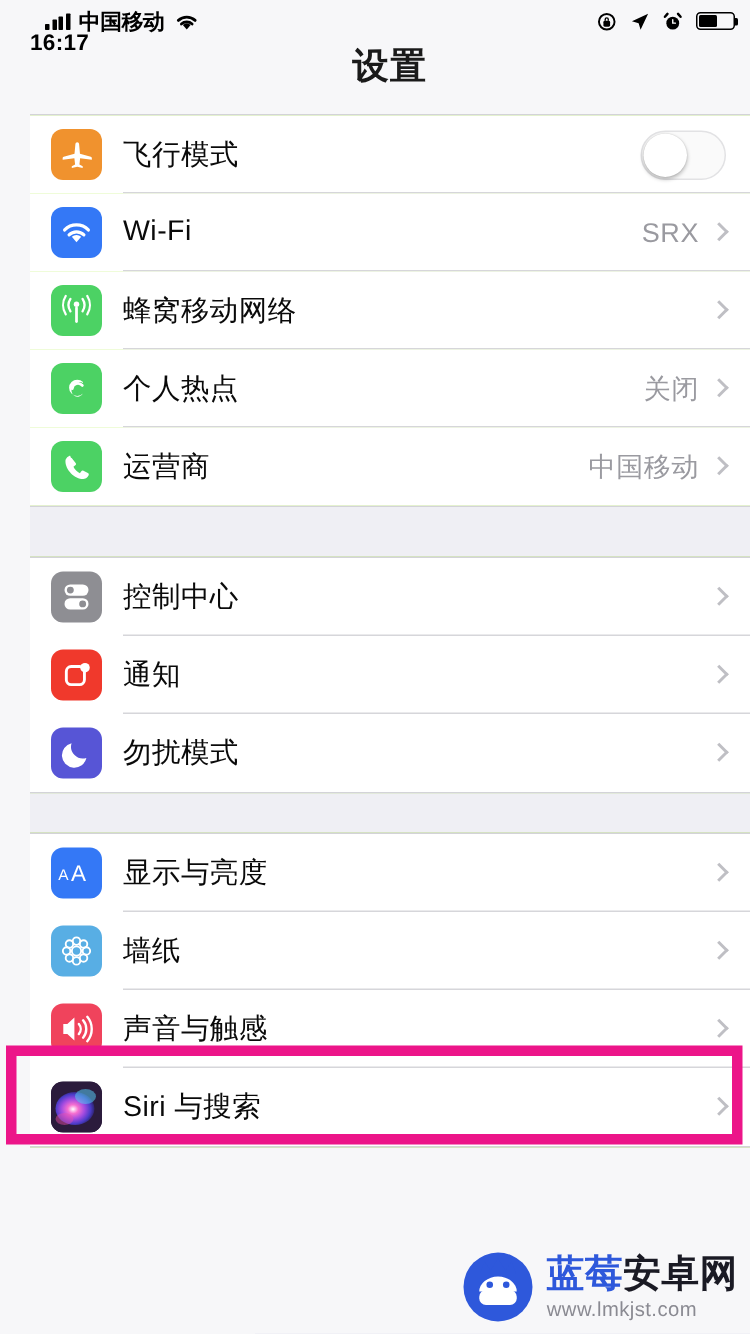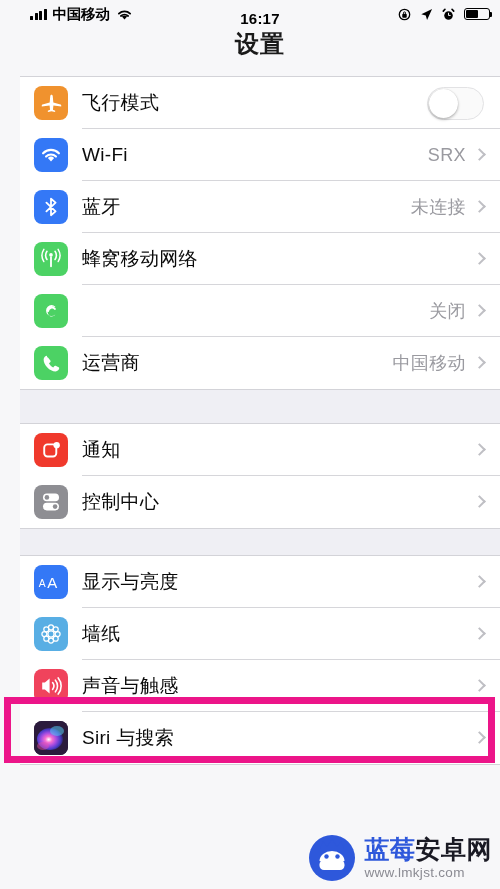--- a/index.html
+++ b/index.html
@@ -21,22 +21,22 @@
   #statusbar {
     position: relative;
     height: 28px;
     background: #F7F7F9;
     display: flex;
     align-items: center;
     padding: 0 10px;
   }
   .sb-left { display: flex; align-items: center; gap: 6px; }
   .sb-center {
-    position: absolute; left: 0; right: 0; top: 4px; height: 28px;
-    display: flex; align-items: center; justify-content: center;
+    position: absolute; left: 0; right: 0; top: 14px; height: 28px;
+    display: flex; align-items: center; justify-content: flex-start;
     pointer-events: none;
   }
   .sb-right {
     margin-left: auto; display: flex; align-items: center; gap: 9px;
   }
   .carrier { font-size: 14.5px; color: #000; font-weight: 600; letter-spacing: -0.2px; }
   .clock { font-size: 15px; color: #000; font-weight: 700; letter-spacing: 0.2px; }
   .bars { display: flex; align-items: flex-end; gap: 1.5px; height: 11px; }
   .bars i { display: block; width: 3px; background: #000; border-radius: 0.5px; }
   .bars i:nth-child(1) { height: 4px; }
@@ -227,33 +227,20 @@
           </svg>
         </span>
         <span class="label">Wi-Fi</span>
         <span class="right">
           <span class="value">SRX</span>
           <span class="chev"></span>
         </span>
         <span class="sep"></span>
       </div>
 
-      <div class="row">
-        <span class="ico" style="background:#3478F6">
-          <svg width="20" height="22" viewBox="0 0 20 24">
-              <path fill="none" stroke="#fff" stroke-width="2" stroke-linejoin="round" stroke-linecap="round" d="M5 7.2 L15 16.8 L10 21 V3 L15 7.2 L5 16.8"></path>
-            </svg>
-        </span>
-        <span class="label">蓝牙</span>
-        <span class="right">
-          <span class="value">未连接</span>
-          <span class="chev"></span>
-        </span>
-        <span class="sep"></span>
-      </div>
 
       <div class="row">
         <span class="ico" style="background:#4CD264">
           <svg width="24" height="22" viewBox="0 0 26 24">
             <rect x="12" y="9" width="2" height="12" rx="1" fill="#fff"></rect>
             <circle cx="13" cy="7.5" r="2" fill="#fff"></circle>
             <path d="M8.6 3.6 a8.2 8.2 0 0 0 0 9 M17.4 3.6 a8.2 8.2 0 0 1 0 9" stroke="#fff" stroke-width="1.7" fill="none" stroke-linecap="round"></path>
             <path d="M5.2 1.4 a12.5 12.5 0 0 0 0 13.4 M20.8 1.4 a12.5 12.5 0 0 1 0 13.4" stroke="#fff" stroke-width="1.6" fill="none" stroke-linecap="round"></path>
           </svg>
         </span>
@@ -265,20 +252,21 @@
         <span class="sep"></span>
       </div>
 
       <div class="row">
         <span class="ico" style="background:#4CD264">
           <svg width="23" height="23" viewBox="0 0 24 24">
             <path d="M16 7 a5.6 5.6 0 0 0-8 0 a5.6 5.6 0 0 0 0 8 a5.6 5.6 0 0 0 8 0 a4.4 4.4 0 0 1-6 1.6 a4.4 4.4 0 0 1 0-7.4 a4.4 4.4 0 0 1 6 -1.6z" fill="#fff"></path>
             <path d="M8.5 11.5 a4 4 0 0 1 7 -2.2" stroke="#fff" stroke-width="2" fill="none" stroke-linecap="round"></path>
           </svg>
         </span>
+        <span class="label">个人热点</span>
         <span class="right">
           <span class="value">关闭</span>
           <span class="chev"></span>
         </span>
         <span class="sep"></span>
       </div>
 
       <div class="row">
         <span class="ico" style="background:#4CD264">
           <svg width="21" height="21" viewBox="0 0 24 24">
@@ -290,53 +278,66 @@
           <span class="value">中国移动</span>
           <span class="chev"></span>
         </span>
 
       </div>
     </div>
 
     <div class="gap"></div>
 
     <div class="group">
-
-      <div class="row">
-        <span class="ico" style="background:#F0392C">
-          <svg width="23" height="23" viewBox="0 0 24 24">
-            <rect x="4.4" y="5.6" width="12.6" height="12.6" rx="3.4" fill="none" stroke="#fff" stroke-width="2"></rect>
-            <circle cx="17.4" cy="6.4" r="3.3" fill="#fff"></circle>
-          </svg>
-        </span>
-        <span class="label">通知</span>
-        <span class="right">
-
-          <span class="chev"></span>
-        </span>
-        <span class="sep"></span>
-      </div>
 
       <div class="row">
         <span class="ico" style="background:#8E8E93">
           <svg width="24" height="22" viewBox="0 0 24 22">
             <rect x="4" y="2.6" width="16" height="7.6" rx="3.8" fill="#fff"></rect>
             <circle cx="7.9" cy="6.4" r="2.3" fill="#8E8E93"></circle>
             <rect x="4" y="11.8" width="16" height="7.6" rx="3.8" fill="#fff"></rect>
             <circle cx="16.1" cy="15.6" r="2.3" fill="#8E8E93"></circle>
           </svg>
         </span>
         <span class="label">控制中心</span>
         <span class="right">
 
           <span class="chev"></span>
         </span>
         <span class="sep"></span>
       </div>
 
+      <div class="row">
+        <span class="ico" style="background:#F0392C">
+          <svg width="23" height="23" viewBox="0 0 24 24">
+            <rect x="4.4" y="5.6" width="12.6" height="12.6" rx="3.4" fill="none" stroke="#fff" stroke-width="2"></rect>
+            <circle cx="17.4" cy="6.4" r="3.3" fill="#fff"></circle>
+          </svg>
+        </span>
+        <span class="label">通知</span>
+        <span class="right">
+
+          <span class="chev"></span>
+        </span>
+        <span class="sep"></span>
+      </div>
+
+      <div class="row">
+        <span class="ico" style="background:#5755D6">
+          <svg width="22" height="22" viewBox="0 0 24 24">
+              <path fill="#fff" d="M19.2 15.6 A8.6 8.6 0 0 1 8.4 4.9 A9 9 0 1 0 19.2 15.6z"></path>
+            </svg>
+        </span>
+        <span class="label">勿扰模式</span>
+        <span class="right">
+
+          <span class="chev"></span>
+        </span>
+
+      </div>
     </div>
 
     <div class="gap small"></div>
 
     <div class="group">
 
 
       <div class="row">
         <span class="ico" style="background:#3478F6">
           <svg width="30" height="22" viewBox="0 0 32 22">

